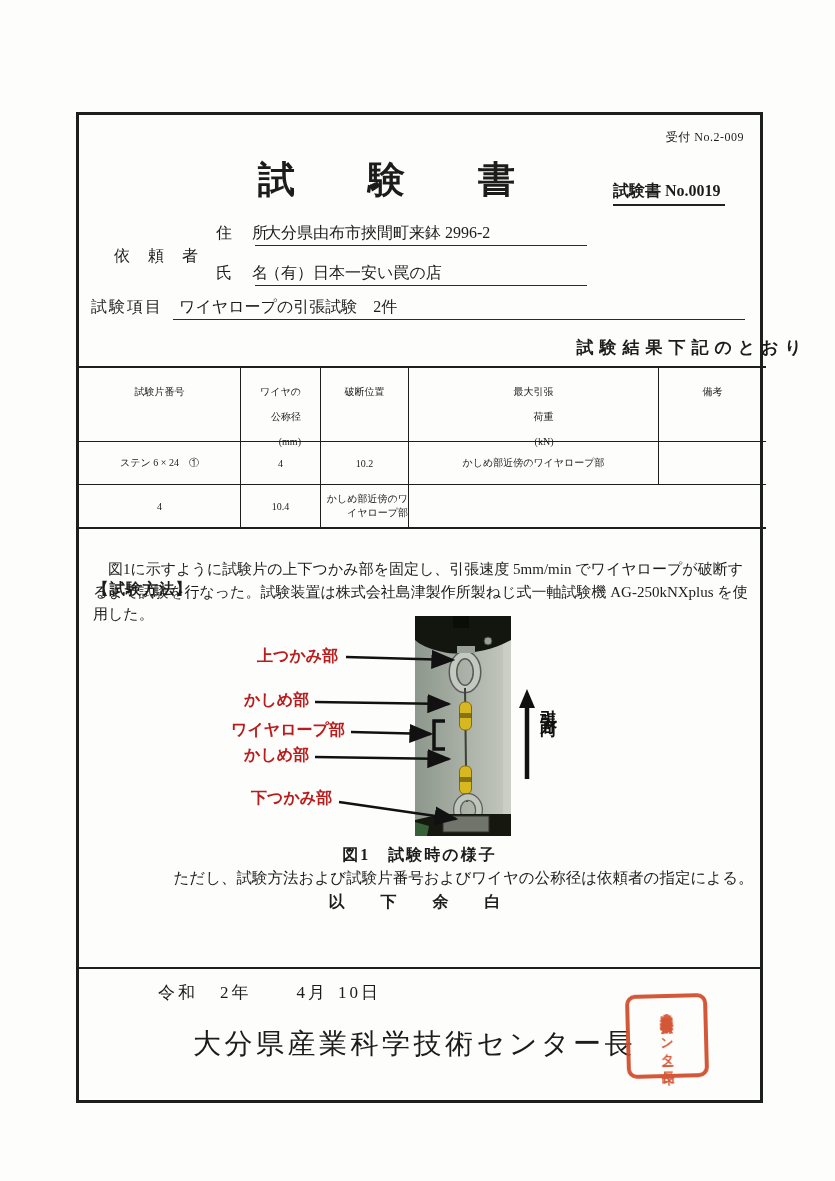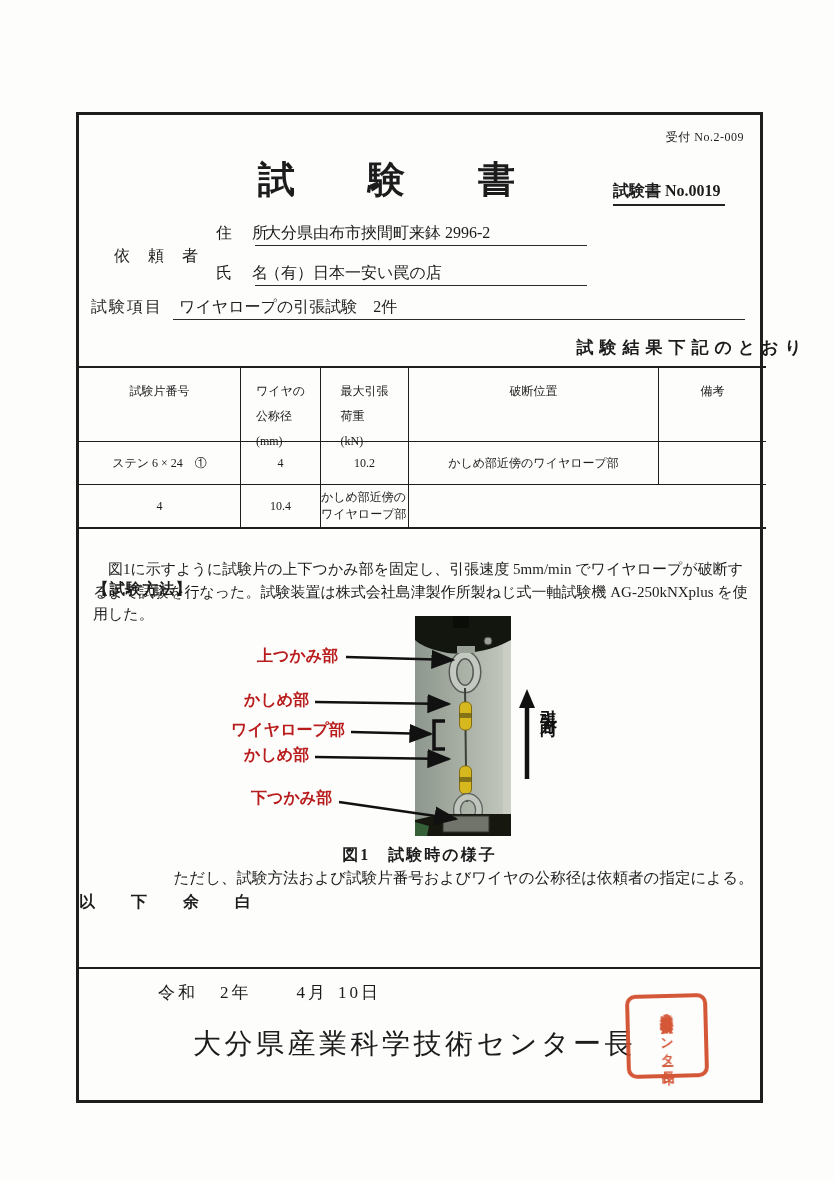--- a/index.html
+++ b/index.html
@@ -24,39 +24,39 @@
   .results-heading{top:221px;left:0;width:100%;text-align:right;font-size:17px;font-weight:700;letter-spacing:6px;margin-left:48px;}
   .results-table{
     position:absolute;left:0;top:251px;width:687px;box-sizing:border-box;
     border-top:2.4px solid #1d1f1d;border-bottom:2.4px solid #1d1f1d;
     display:grid;grid-template-columns:162px 80px 88px 250px 1fr;
     grid-template-rows:74px 43px 42px;
   }
   .cell{
     box-sizing:border-box;border-right:1.6px solid #1d1f1d;
     display:flex;align-items:center;justify-content:center;
-    font-size:12px;text-align:left;
+    font-size:10px;text-align:right;
   }
   .cell.last{border-right:none;}
   .cell.hdr{align-items:flex-start;padding-top:11px;line-height:25px;white-space:pre-line;border-bottom:1.6px solid #1d1f1d;}
   .cell.r1{border-bottom:1.6px solid #1d1f1d;}
   .method-heading{top:420px;left:14px;font-size:15.5px;font-weight:600;letter-spacing:1px;margin-top:44px;}
   .method-body{top:443px;left:14px;width:662px;font-size:15px;line-height:22.5px;white-space:pre-line;}
   .figure{top:500px;left:14px;width:600px;height:228px;}
   .fig-label{position:absolute;font-family:"Liberation Sans","DejaVu Sans",sans-serif;font-weight:700;font-size:16px;color:#b91c1c;white-space:nowrap;}
   .photo{position:absolute;left:322px;top:1px;width:96px;height:220px;}
   .fig-arrows{position:absolute;left:0;top:0;}
   .dir-label{
     position:absolute;left:444px;top:82px;height:104px;
     writing-mode:vertical-rl;text-orientation:upright;
     font-family:"Liberation Sans","DejaVu Sans",sans-serif;font-weight:700;font-size:17px;letter-spacing:3px;color:#111;
   }
   .fig-caption{top:730px;left:0;width:100%;text-align:center;font-size:16px;font-weight:600;letter-spacing:2px;}
   .disclaimer{top:753px;left:0;width:100%;text-align:center;font-size:15.5px;padding-left:44px;}
-  .blank-note{top:777px;left:0;width:100%;font-size:16px;font-weight:600;letter-spacing:10px;}
+  .blank-note{top:777px;left:0;width:100%;text-align:center;font-size:16px;font-weight:600;letter-spacing:10px;}
   .separator{top:852px;left:0;width:100%;height:0;border-top:2.4px solid #1d1f1d;}
   .date-row{top:866px;left:79px;display:flex;font-size:17px;letter-spacing:3px;}
   .date-row .g1{width:22px;} .date-row .g2{width:45px;} .date-row .g3{width:10px;}
   .signer{top:910px;left:114px;font-size:28px;letter-spacing:3.5px;white-space:nowrap;}
   .seal{
     top:879px;left:547px;width:82px;height:84px;box-sizing:border-box;
     border:4px solid #d14a28;border-radius:10px;
     transform:rotate(-1.5deg);opacity:.92;
     display:flex;align-items:center;justify-content:center;
     filter:blur(.3px);
@@ -96,24 +96,24 @@
     <div class="abs item-value">ワイヤロープの引張試験　2件</div>
     <div class="abs u-line" style="top:204px;left:94px;width:572px;"></div>
 
     <div class="abs results-heading">試験結果下記のとおり</div>
 
     <div class="results-table">
       <div class="cell hdr">試験片番号</div>
       <div class="cell hdr">ワイヤの
 公称径
 (mm)</div>
+      <div class="cell hdr">破断位置</div>
       <div class="cell hdr">最大引張
 荷重
 (kN)</div>
-      <div class="cell hdr">破断位置</div>
       <div class="cell hdr last">備考</div>
 
       <div class="cell r1">ステン 6 × 24　①</div>
       <div class="cell r1">4</div>
       <div class="cell r1">10.2</div>
       <div class="cell r1">かしめ部近傍のワイヤロープ部</div>
       <div class="cell r1 last"></div>
 
       <div class="cell">4</div>
       <div class="cell">10.4</div>

